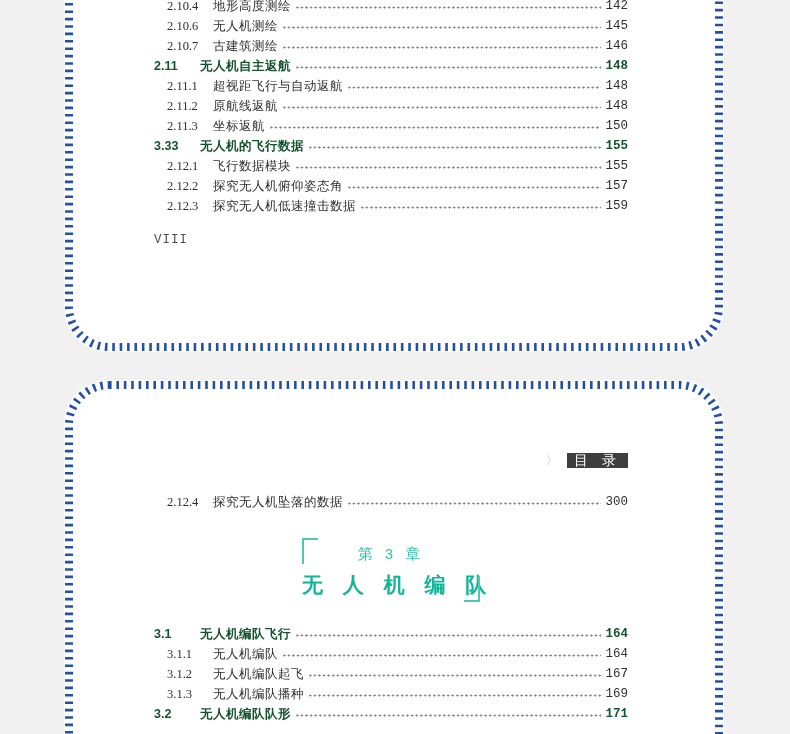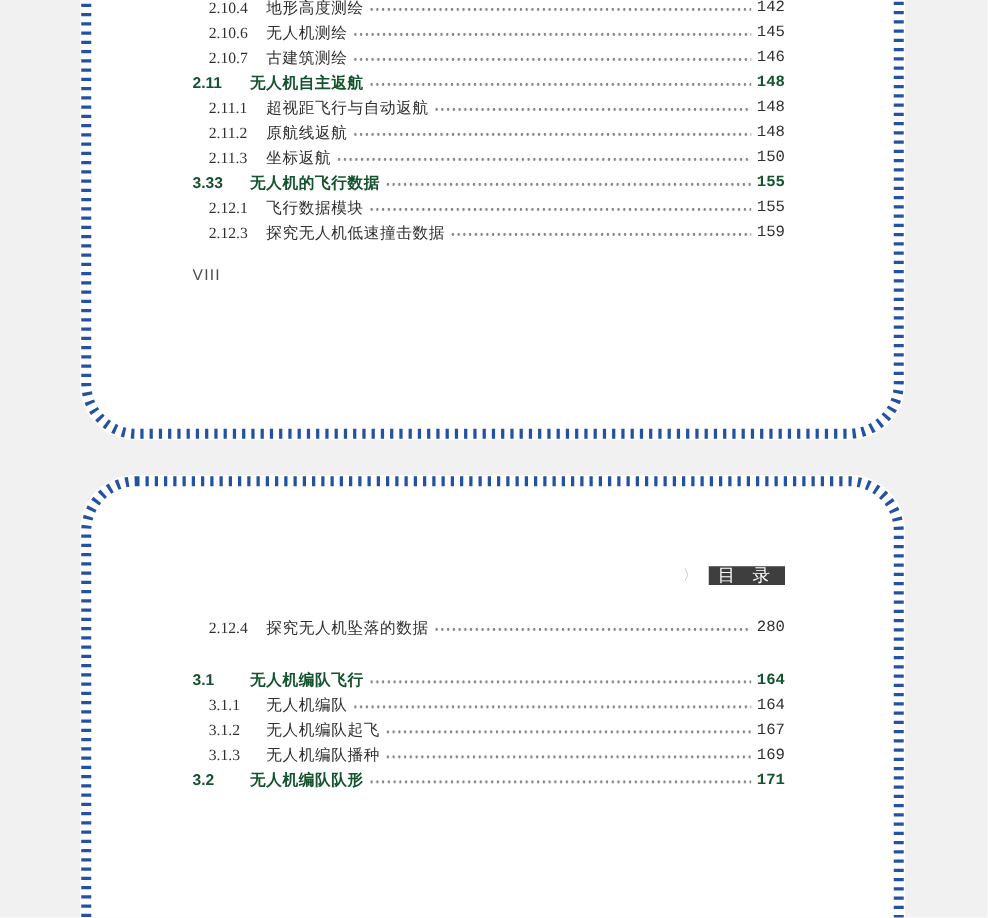--- a/index.html
+++ b/index.html
@@ -63,21 +63,21 @@
     flex:0 0 auto;
     min-width:24px;
     text-align:right;
     font-family:Liberation Mono, monospace;
   }
   .folio{
     margin-top:17px;
     font-size:12.5px;
     letter-spacing:1px;
     color:#4e4e4e;
-    font-family:Liberation Sans, sans-serif;
+    font-family:Liberation Mono, monospace;
   }
   .toc-header{
     display:flex;
     justify-content:flex-end;
     align-items:center;
     height:16px;
   }
   .chevron{
     color:#b5b5b5;
     font-size:12px;
@@ -183,20 +183,26 @@
       <span class="num">3.33</span>
       <span class="title">无人机的飞行数据</span>
       <span class="leader"></span>
       <span class="pagenum">155</span>
     </div>
     <div class="row sub">
       <span class="num">2.12.1</span>
       <span class="title">飞行数据模块</span>
       <span class="leader"></span>
       <span class="pagenum">155</span>
+    </div>
+    <div class="row sub">
+      <span class="num">2.12.2</span>
+      <span class="title">探究无人机俯仰姿态角</span>
+      <span class="leader"></span>
+      <span class="pagenum">157</span>
     </div>
     <div class="row sub">
       <span class="num">2.12.3</span>
       <span class="title">探究无人机低速撞击数据</span>
       <span class="leader"></span>
       <span class="pagenum">159</span>
     </div>
     <div class="folio">VIII</div>
   </div>
 </div>
@@ -208,21 +214,27 @@
   <div class="content">
     <div class="toc-header">
       <span class="chevron">〉</span>
       <span class="badge">目 录</span>
     </div>
     <div class="spacer-a"></div>
     <div class="row sub">
       <span class="num">2.12.4</span>
       <span class="title">探究无人机坠落的数据</span>
       <span class="leader"></span>
-      <span class="pagenum">280</span>
+      <span class="pagenum">300</span>
+    </div>
+    <div class="chapter">
+      <span class="corner-tl"></span>
+      <span class="corner-br"></span>
+      <div class="chapter-num">第 3 章</div>
+      <div class="chapter-title">无 人 机 编 队</div>
     </div>
     <div class="spacer-b"></div>
     <div class="row section">
       <span class="num">3.1</span>
       <span class="title">无人机编队飞行</span>
       <span class="leader"></span>
       <span class="pagenum">164</span>
     </div>
     <div class="row sub">
       <span class="num">3.1.1</span>

